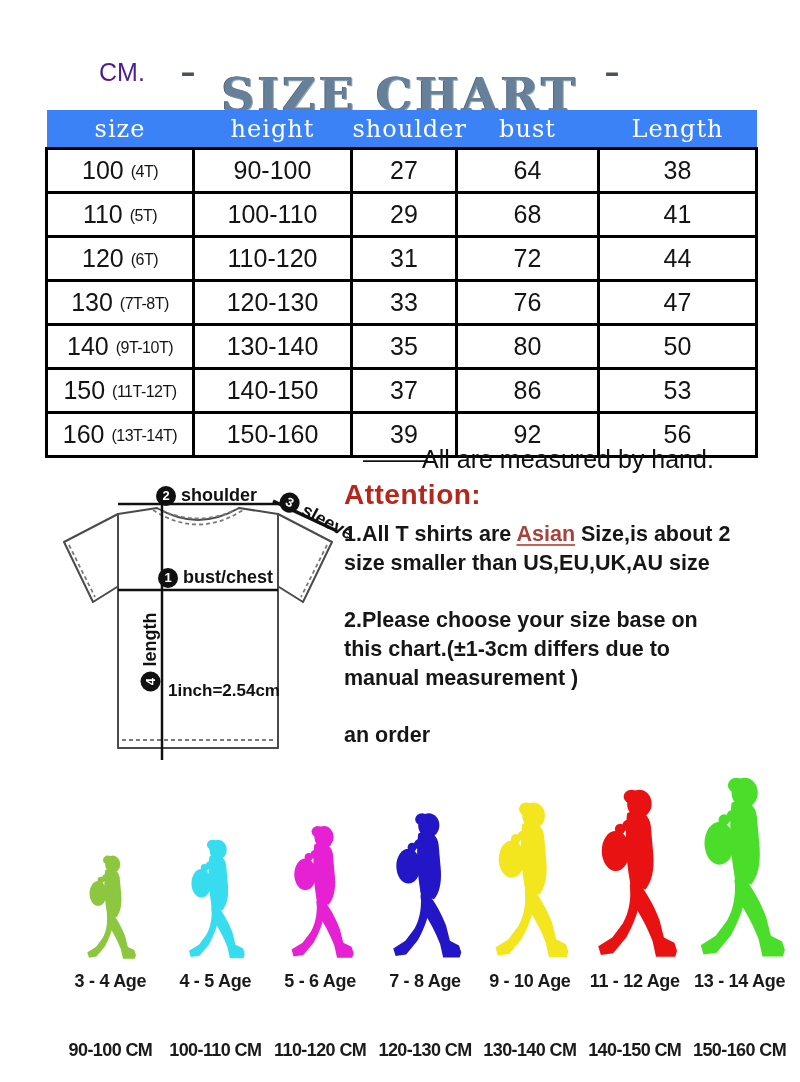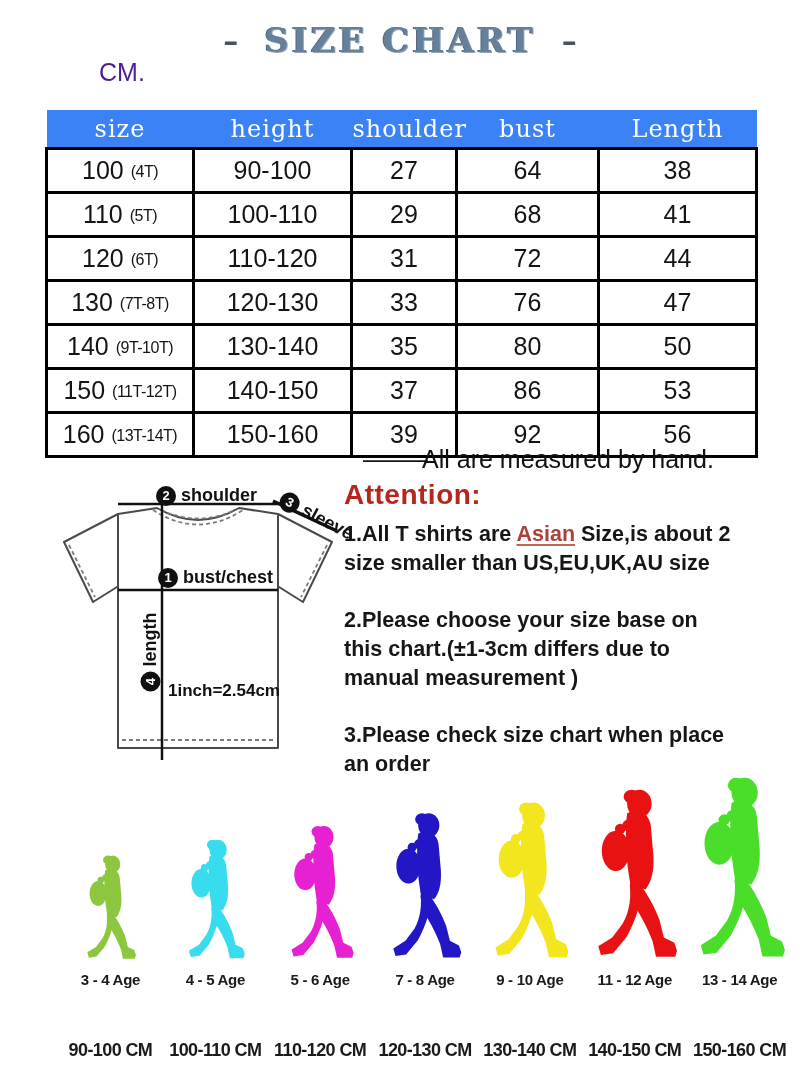--- a/index.html
+++ b/index.html
@@ -3,22 +3,22 @@
 <meta charset="utf-8">
 <style>
   html,body{margin:0;padding:0;background:#ffffff;}
   #page{position:relative;width:800px;height:1082px;background:#ffffff;overflow:hidden;
         font-family:"Liberation Sans",sans-serif;color:#111;}
 
   
   .title-row{position:absolute;top:20px;left:0;width:800px;display:flex;justify-content:center;
              align-items:center;gap:26px;}
   .title-dash{font-family:"DejaVu Serif",serif;font-weight:bold;font-size:30px;color:#46525e;}
-  .title-text{font-family:"DejaVu Serif",serif;font-weight:bold;font-size:34px;letter-spacing:3px;
-              color:#67809a;text-shadow:1px 1px 0 #93a6b8, -1px 0 0 #51667e;}
+  .title-text{font-family:"DejaVu Serif",serif;font-weight:bold;font-size:46px;letter-spacing:3px;
+              color:#67809a;text-shadow:1px 1px 0 #93a6b8, -1px 0 0 #51667e;margin-top:48px;}
   .unit-label{position:absolute;left:99px;top:58px;font-size:25px;font-weight:500;color:#4c1d95;}
 
   
   .size-table{position:absolute;left:45px;top:110px;width:710px;border-collapse:collapse;
               table-layout:fixed;}
   .size-table th{background:#3b82f6;color:#fff;font-family:"DejaVu Serif",serif;font-weight:500;
                  font-size:24px;height:35px;letter-spacing:1px;}
   .size-table td{border:3px solid #000;text-align:center;font-size:25px;height:39px;color:#141414;}
   .size-table .tag{font-size:16px;letter-spacing:-0.5px;position:relative;top:-2px;}
 
@@ -45,21 +45,21 @@
   .attention h2{margin:0;font-size:28px;font-weight:bold;color:#b5271d;letter-spacing:0.5px;}
   .attention .note{margin-top:28px;font-size:21.5px;font-weight:bold;line-height:29px;color:#161616;}
   .attention .note:first-of-type{margin-top:9px;}
   .hl{color:#a8423a;text-decoration:underline;text-decoration-color:#c4635c;
       text-decoration-thickness:2px;text-underline-offset:3px;}
 
   
   .fig-row{position:absolute;left:58px;width:734px;display:flex;}
   .fig-col{flex:1 1 0;display:flex;justify-content:center;align-items:flex-end;}
   .kids{top:772px;height:190px;}
-  .ages{top:971px;font-weight:bold;font-size:15px;letter-spacing:-0.3px;color:#1a1a1a;}
+  .ages{top:971px;font-weight:bold;font-size:18px;letter-spacing:-0.3px;color:#1a1a1a;}
   .kgs{top:1013px;font-weight:bold;font-size:19px;color:#1a1a1a;}
   .cms{top:1040px;font-weight:bold;font-size:18px;letter-spacing:-0.6px;color:#1a1a1a;}
 </style>
 </head>
 <body>
 
 <div id="page">
 
   <svg width="0" height="0" style="position:absolute" aria-hidden="true">
     <symbol id="kid-shape" viewBox="0 0 100 200">
@@ -201,21 +201,20 @@
     <div class="note">
       <div><span>1.All T shirts are </span><span class="hl">Asian</span><span> Size,is about 2</span></div>
       <div>size smaller than US,EU,UK,AU size</div>
     </div>
     <div class="note">
       <div>2.Please choose your size base on</div>
       <div>this chart.(±1-3cm differs due to</div>
       <div>manual measurement )</div>
     </div>
     <div class="note">
-      <div>3.Please check size chart when place</div>
       <div>an order</div>
     </div>
   </div>
 
   <div class="fig-row kids">
     <div class="fig-col">
         <svg width="54" height="108" viewBox="0 0 100 200">
           <use href="#kid-shape" fill="#8dc63f"></use>
         </svg>
       </div>

